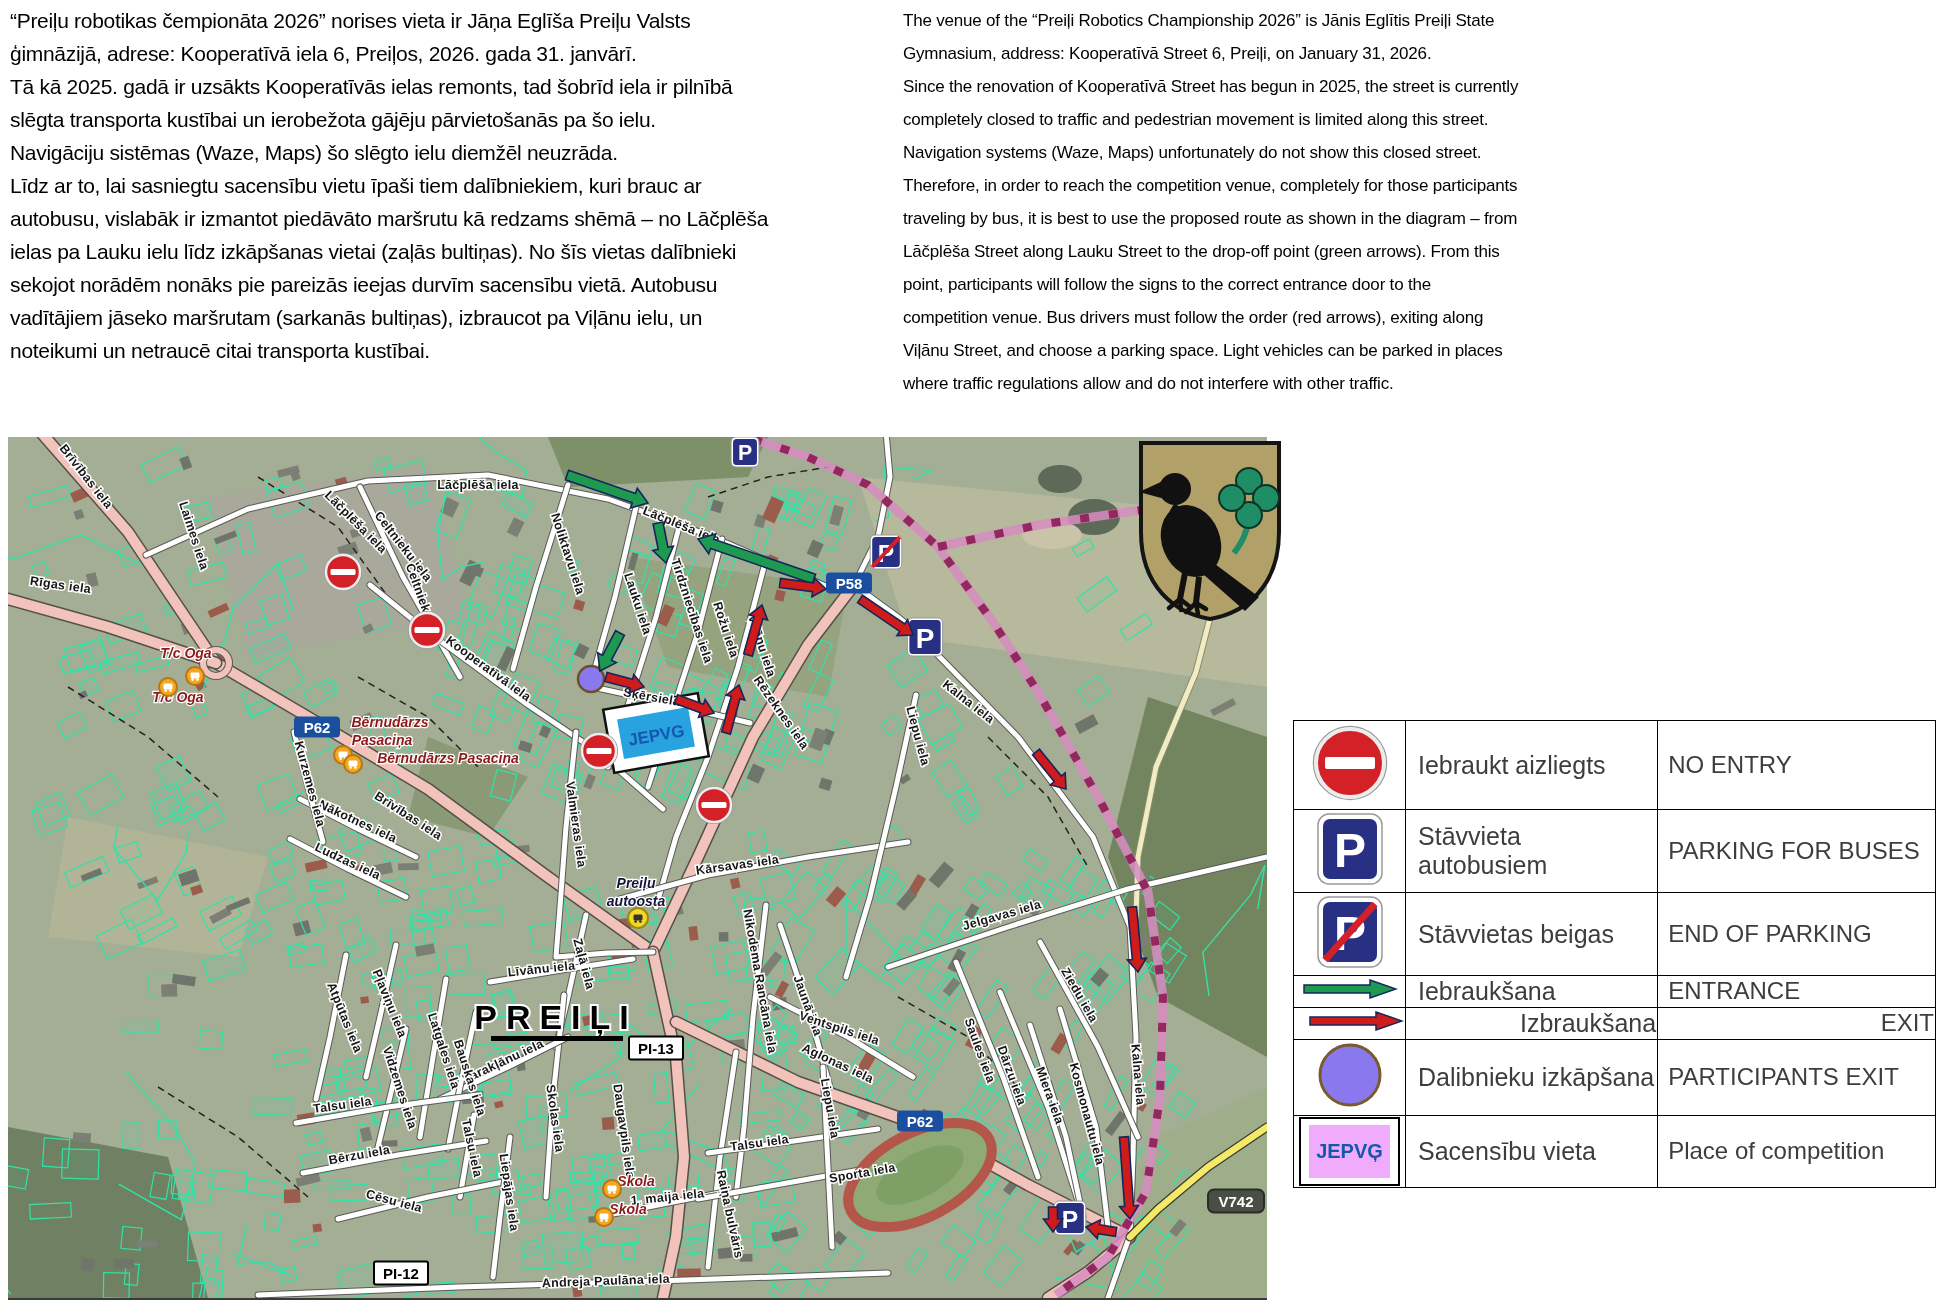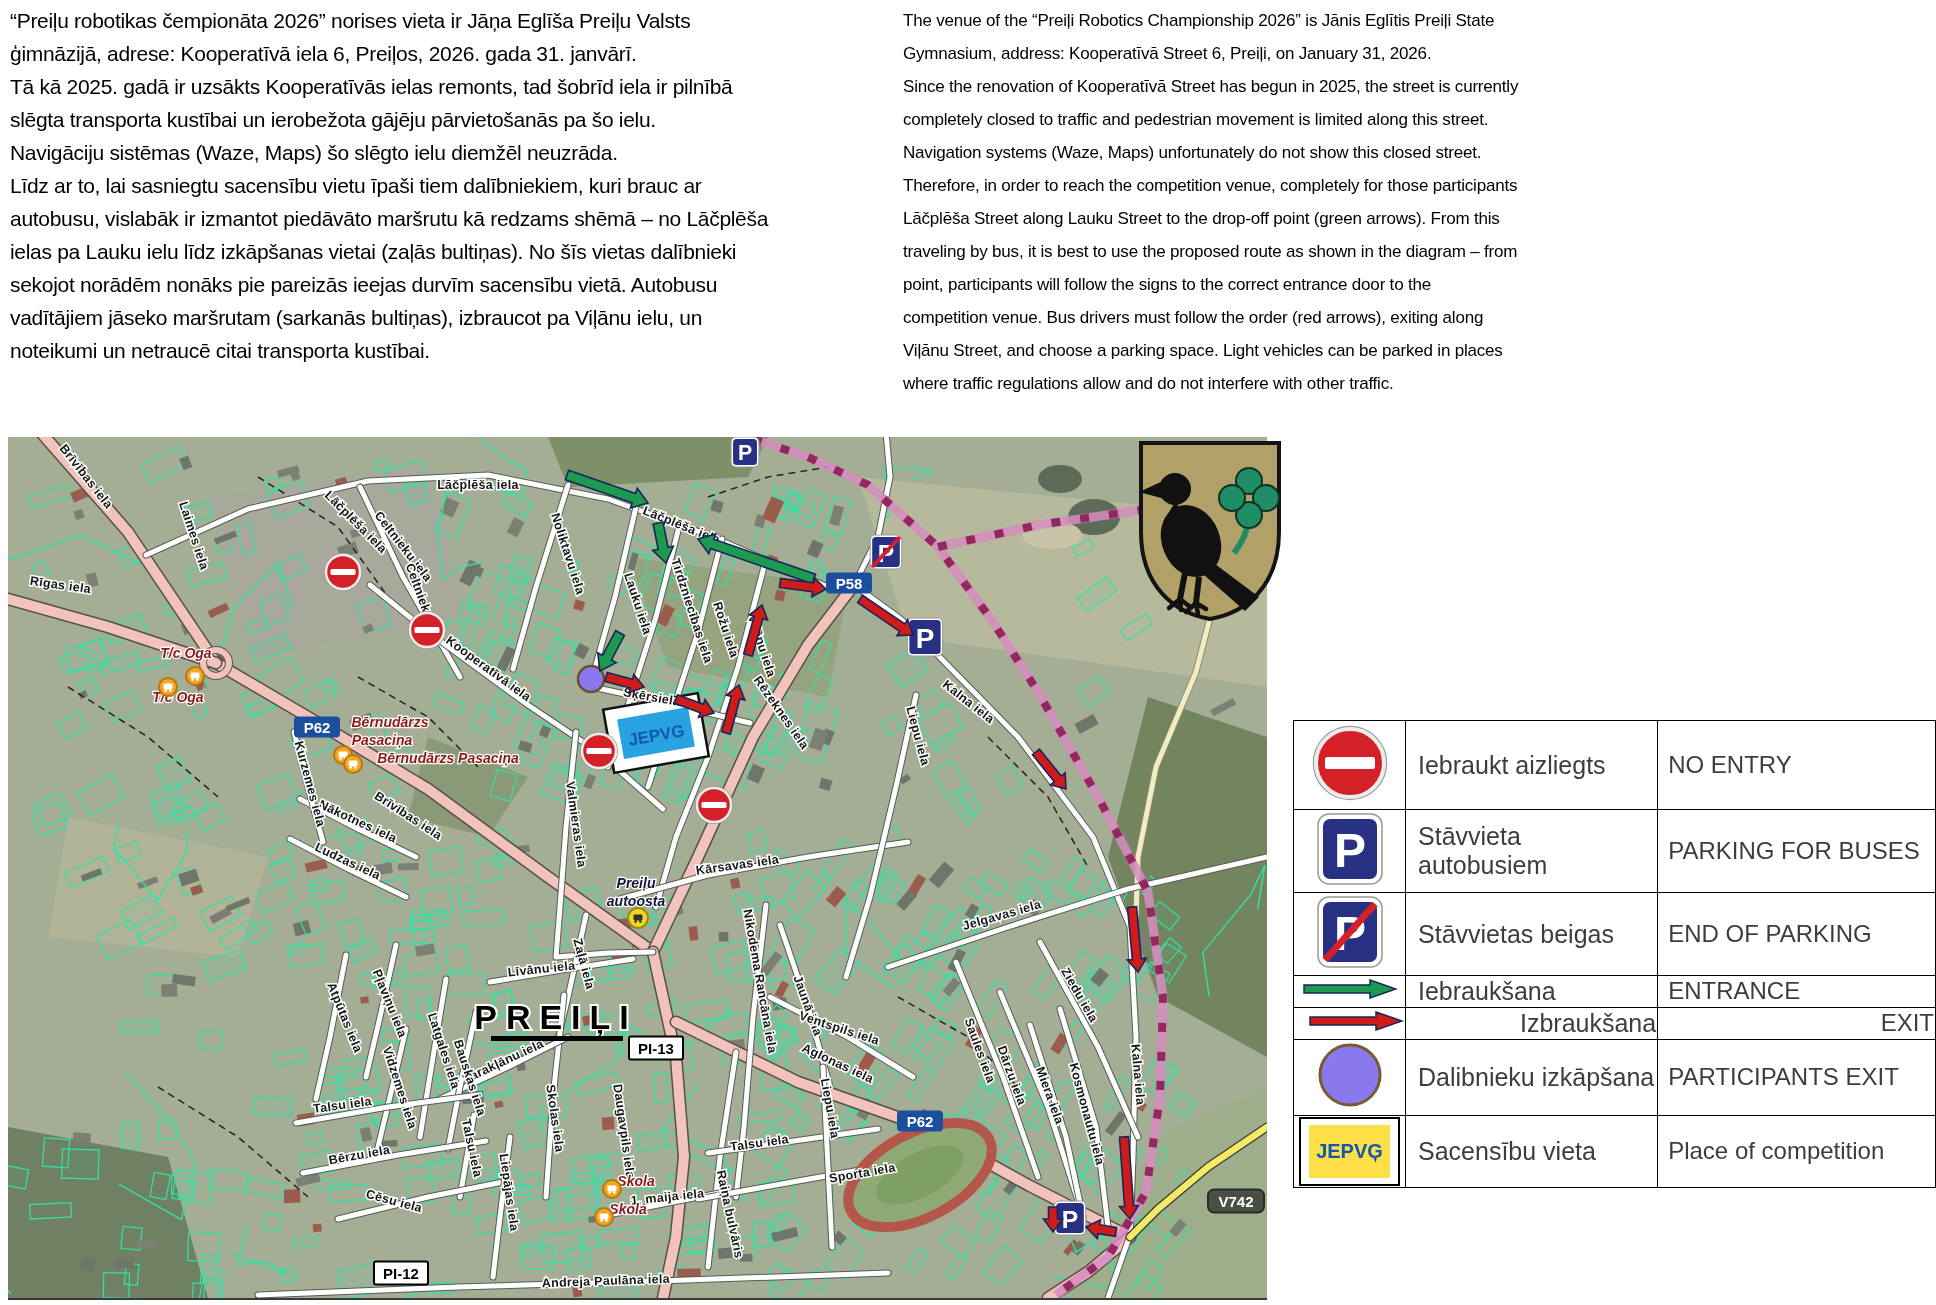--- a/index.html
+++ b/index.html
@@ -18,21 +18,21 @@
   #legend .c-lv{width:250px;font-size:25px;color:#3d3d3d;padding-left:12px;line-height:1.15;}
   #legend .c-en{width:277px;font-size:24px;color:#3d3d3d;padding-left:10px;line-height:1.1;}
   #legend tr:nth-child(1) td{height:86px;}
   #legend tr:nth-child(2) td{height:80px;}
   #legend tr:nth-child(3) td{height:80px;}
   #legend tr:nth-child(4) td{height:26px;}
   #legend tr:nth-child(5) td{height:24px;text-align:right;}
   #legend tr:nth-child(6) td{height:73px;}
   #legend tr:nth-child(7) td{height:54px;}
   .jepvg-box{display:inline-block;background:#fff;border:2px solid #000;padding:6px 8px;}
-  .jepvg-label{display:inline-block;background:#fde047;color:#1457ae;font-weight:700;
+  .jepvg-label{display:inline-block;background:#f0abfc;color:#1457ae;font-weight:700;
                font-size:20px;padding:15px 7px;}
   svg text{font-family:"Liberation Sans",sans-serif;}
 </style>
 </head>
 <body>
 
 <div id="col-lv" class="col">
     <div class="tline"><b>“Preiļu robotikas čempionāta 2026” norises vieta ir Jāņa Eglīša Preiļu Valsts</b></div>
     <div class="tline"><b>ģimnāzijā, adrese: Kooperatīvā iela 6, Preiļos, 2026. gada 31. janvārī.</b></div>
     <div class="tline"><span>Tā kā 2025. gadā ir uzsākts </span><b>Kooperatīvās ielas remonts, tad šobrīd iela ir pilnībā</b></div>
@@ -45,22 +45,22 @@
     <div class="tline"><span>vadītājiem jāseko maršrutam (sarkanās bultiņas), izbraucot pa Viļānu ielu, un</span></div>
     <div class="tline"><span>noteikumi un netraucē citai transporta kustībai.</span></div>
   </div>
 <div id="col-en" class="col">
     <div class="tline"><b>The venue of the “Preiļi Robotics Championship 2026” is Jānis Eglītis Preiļi State</b></div>
     <div class="tline"><b>Gymnasium, address: Kooperatīvā Street 6, Preiļi, on January 31, 2026.</b></div>
     <div class="tline"><span>Since the renovation of </span><b>Kooperatīvā Street has begun in 2025, the street is currently</b></div>
     <div class="tline"><b>completely closed to traffic and pedestrian movement is limited along this street</b><span>.</span></div>
     <div class="tline"><span>Navigation systems (Waze, Maps) unfortunately </span><b>do not show this closed street</b><span>.</span></div>
     <div class="tline"><span>Therefore, in order to reach the competition venue, </span><b>completely for those participants</b></div>
+    <div class="tline"><b>traveling by bus</b><span>, it is best to use the proposed route as shown in the diagram – from</span></div>
     <div class="tline"><span>Lāčplēša Street along Lauku Street to the drop-off point (green arrows). From this</span></div>
-    <div class="tline"><b>traveling by bus</b><span>, it is best to use the proposed route as shown in the diagram – from</span></div>
     <div class="tline"><span>point, participants will follow the signs to the correct entrance door to the</span></div>
     <div class="tline"><span>competition venue. Bus drivers must follow the order (red arrows), exiting along</span></div>
     <div class="tline"><span>Viļānu Street, and choose a parking space. Light vehicles can be parked in places</span></div>
     <div class="tline"><span>where traffic regulations allow and do not interfere with other traffic.</span></div>
   </div>
 
 <div id="map"><svg width="1259" height="861" viewBox="0 0 1259 861">
       <rect x="0" y="0" width="1259" height="861" fill="#a3ae94"></rect>
       <polygon points="1140,260 1259,300 1259,620 1150,560 1100,420" fill="#72855f"></polygon>
       <polygon points="0,690 160,720 200,861 0,861" fill="#6f8162"></polygon>

